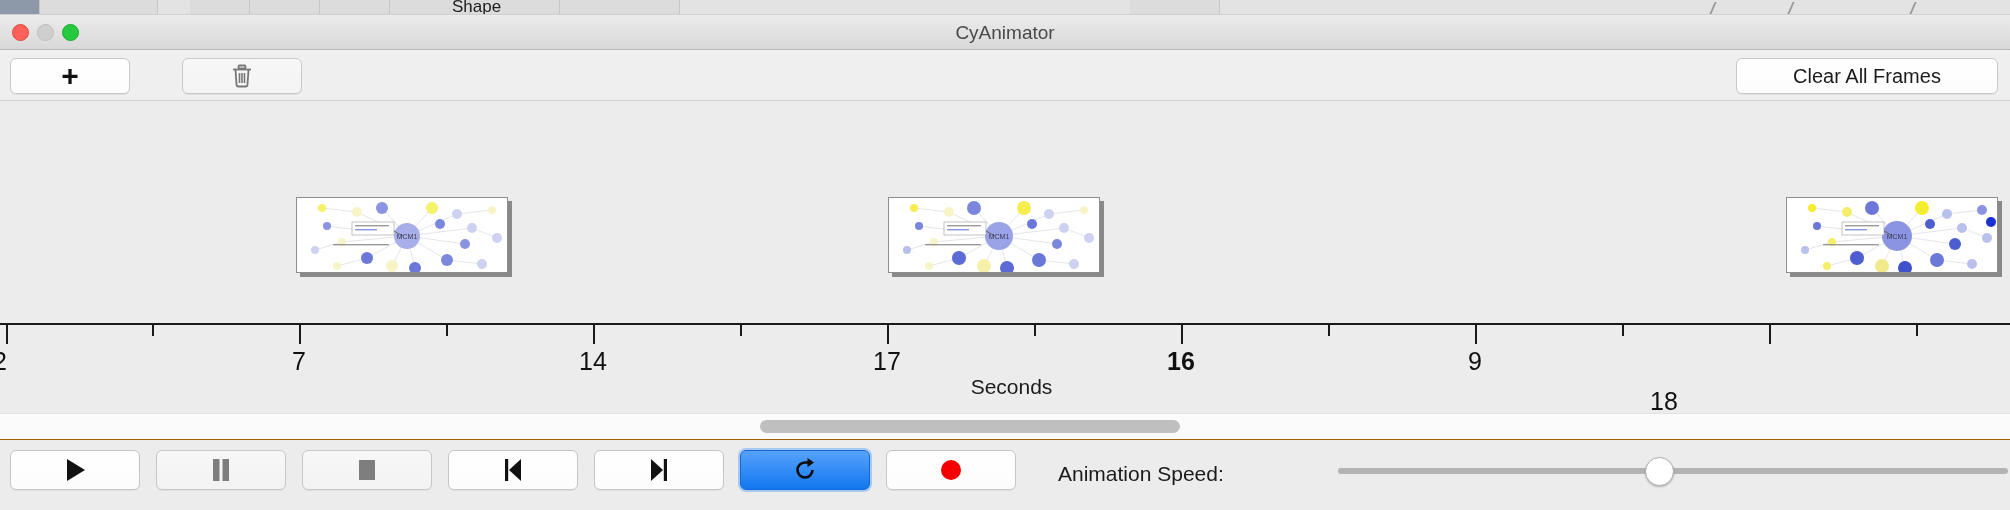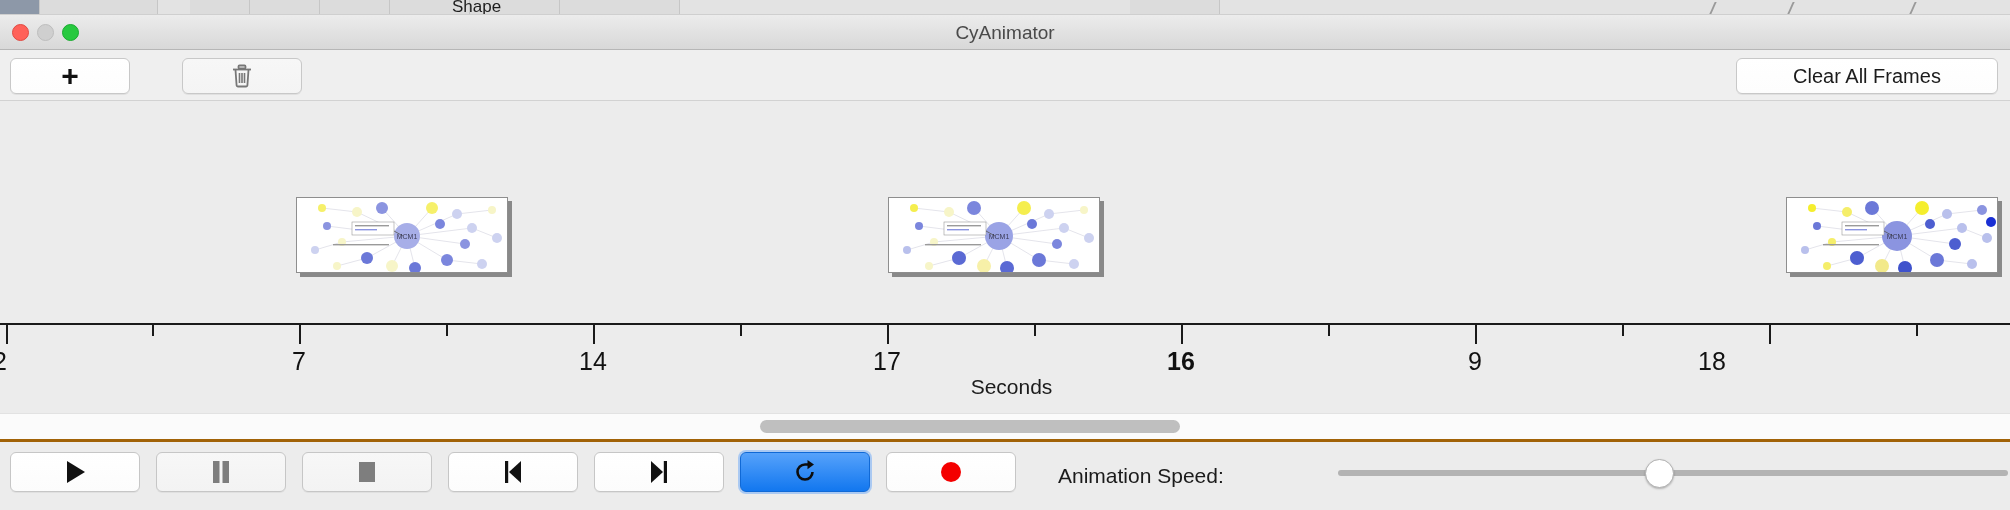--- a/index.html
+++ b/index.html
@@ -108,21 +108,21 @@
     background:#fbfbfb; border-top:1px solid #e2e2e2;
   }
   #timeline-scroll-thumb{
     position:absolute; top:6px; left:760px; width:420px; height:13px;
     background:#bfbfbf; border-radius:7px; cursor:pointer;
   }
 
   
   #playback-bar{
     position:relative; width:100%; height:61px;
-    background:#ececec; border-top:3px solid #a16207;text-align:center;
+    background:#ececec; border-top:1px solid #a16207;text-align:center;
   }
   .pbtn{
     position:absolute; top:10px; height:40px; width:130px;
     border:1px solid #c6c6c6; border-radius:6px;
     background:linear-gradient(#ffffff,#fcfcfc);
     display:flex; align-items:center; justify-content:center;
     box-shadow:0 1px 0 rgba(0,0,0,.05);
     cursor:pointer;
   }
   .pbtn.disabled{ background:linear-gradient(#f7f7f7,#f3f3f3); }
@@ -353,21 +353,21 @@
     <div class="tick minor" style="left:1622px;"></div>
     <div class="tick major" style="left:1769px;"></div>
     <div class="tick minor" style="left:1916px;"></div>
 
     <div class="tick-label" style="left:0px;">2</div>
     <div class="tick-label" style="left:299px;">7</div>
     <div class="tick-label" style="left:593px;text-align:right;">14</div>
     <div class="tick-label" style="left:887px;">17</div>
     <div class="tick-label" style="left:1181px;font-weight:bold;">16</div>
     <div class="tick-label" style="left:1475px;">9</div>
-    <div class="tick-label" style="left:1712px;">18</div>
+    <div class="tick-label" style="left:1664px;margin-top:40px;">18</div>
 
     <div id="seconds-axis-label">Seconds</div>
   </div>
 
   <div id="timeline-scrollbar">
     <div id="timeline-scroll-thumb"></div>
   </div>
 
   <div id="playback-bar">
 

